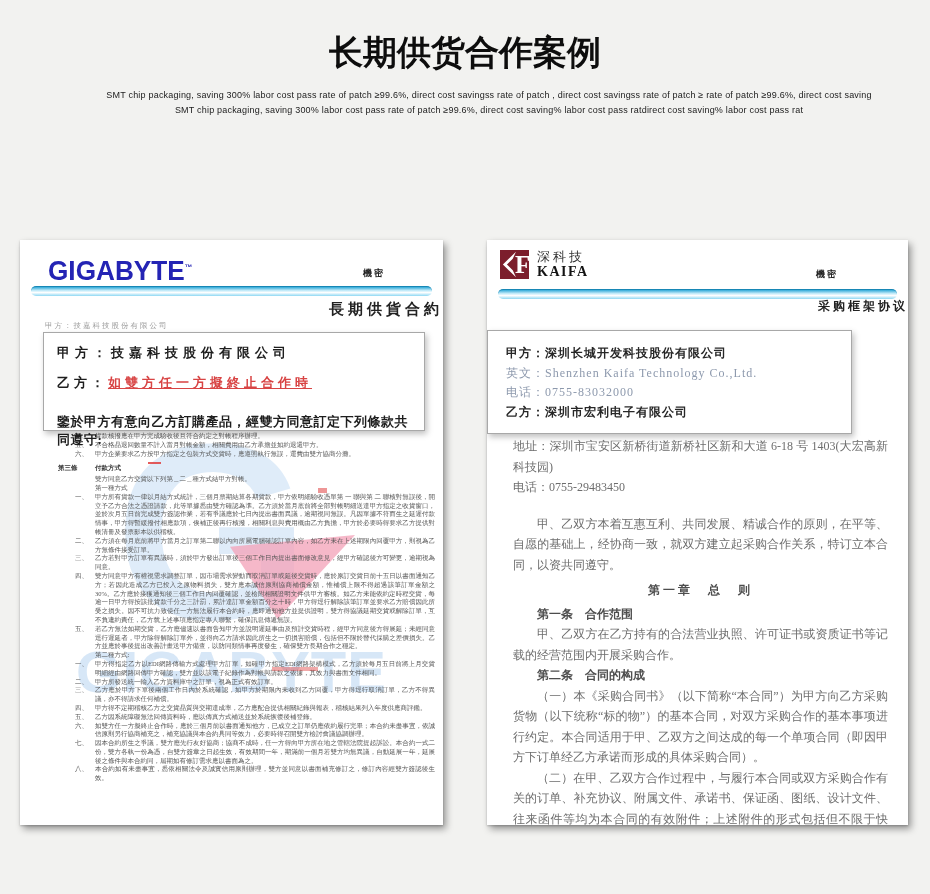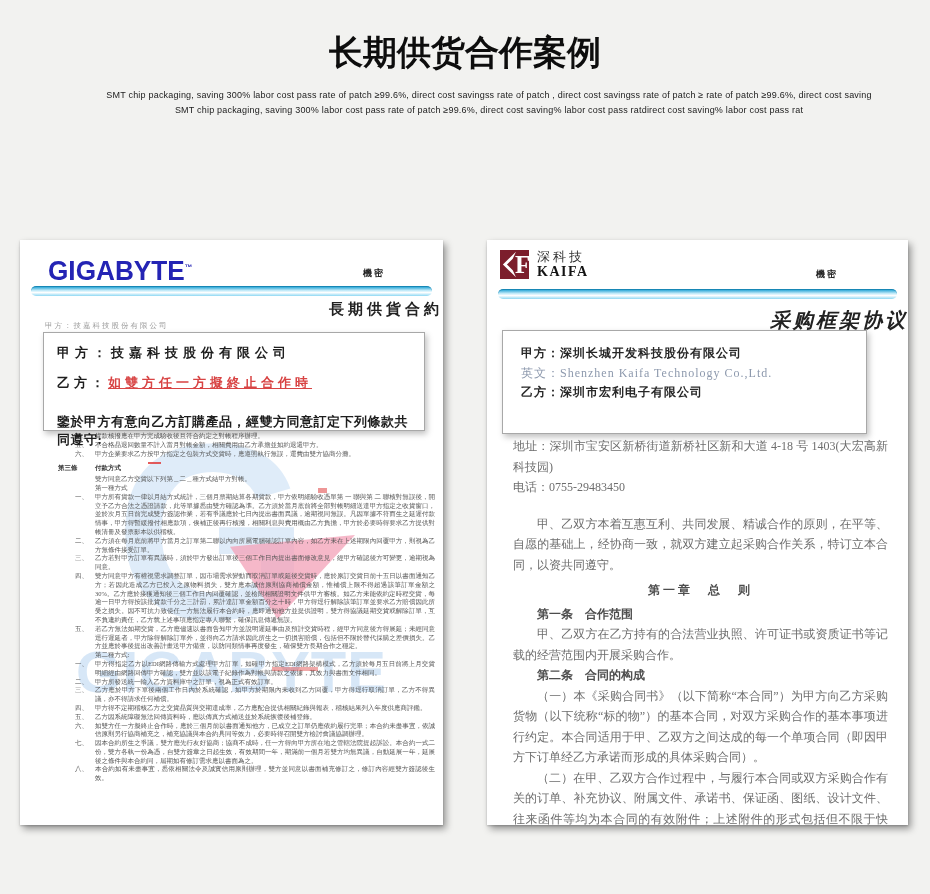--- a/index.html
+++ b/index.html
@@ -28,21 +28,21 @@
 
   .gloss{position:absolute;left:11px;right:11px;height:9px;border-radius:5px;z-index:4;
          background:linear-gradient(180deg,#2fa9d8 0%,#bfe9f8 38%,#ffffff 62%,#8ed8f3 100%);
          border-top:1px solid #1787b5;}
   .page-left .gloss{top:46px;}
   .page-right .gloss{top:49px;}
 
   .doc-title{position:absolute;left:0;width:100%;text-align:right;z-index:4;
              font-family:"Liberation Serif",serif;font-weight:700;color:#222;}
   .page-left .doc-title{top:60px;font-size:15px;letter-spacing:4px;}
-  .page-right .doc-title{top:67px;font-size:20px;letter-spacing:3px;font-style:italic;}
+  .page-right .doc-title{top:58px;font-size:12px;letter-spacing:3px;}
 
   
   .gb-logo{position:absolute;top:16px;left:28px;font-size:27px;font-weight:900;color:#2424b4;
            letter-spacing:0;z-index:4;transform:scaleX(.97);transform-origin:left;}
   .gb-logo .tm{font-size:8px;vertical-align:super;font-weight:700;}
 
   .faint-line{position:absolute;top:81px;left:25px;font-size:7.5px;color:#9a9a9a;z-index:1;
               font-family:"Liberation Serif",serif;letter-spacing:2px;filter:blur(.4px);}
 
   
@@ -78,21 +78,21 @@
   .red2{left:298px;top:248px;width:9px;height:5px;opacity:.55;}
   .red3{left:252px;top:427px;width:46px;height:4px;opacity:.45;}
 
   
   .kf-row{position:absolute;top:10px;left:13px;display:flex;gap:8px;align-items:center;z-index:4;}
   .kf-logo{width:29px;height:29px;display:block;}
   .kf-cn{font-size:13px;color:#333;letter-spacing:3px;line-height:14px;}
   .kf-en{font-family:"Liberation Serif",serif;font-weight:700;font-size:14px;letter-spacing:1.5px;
          color:#141414;line-height:15px;}
 
-  .page-right .callout{left:15px;top:90px;width:345px;height:89px;padding:13px 0 0 18px;}
+  .page-right .callout{left:0;top:90px;width:345px;height:89px;padding:13px 0 0 18px;}
   .kf-box-row{font-size:12px;line-height:19.5px;letter-spacing:1px;}
   .kf-box-row.dark{color:#272727;font-weight:700;}
   .kf-box-row.faint{color:#8d99ad;filter:blur(.5px);}
 
   .kf-body{position:absolute;left:26px;right:20px;top:196px;z-index:1;
            font-family:"Liberation Serif",serif;font-size:12px;line-height:20.5px;
            color:#6d6d6d;filter:blur(.5px);text-align:justify;}
   .kf-body p{margin:0;}
   .kf-body p.para{text-indent:2em;}
   .kf-body p.gap-top{margin-top:16px;}
@@ -253,27 +253,28 @@
     <div class="gloss"></div>
     <div class="doc-title">采购框架协议</div>
 
     <div class="callout">
 
         <div class="kf-box-row dark">甲方：深圳长城开发科技股份有限公司</div>
 
         <div class="kf-box-row faint">英文：Shenzhen Kaifa Technology Co.,Ltd.</div>
 
 
+        <div class="kf-box-row faint">电话：0755-83032000</div>
 
         <div class="kf-box-row dark">乙方：深圳市宏利电子有限公司</div>
       </div>
 
     <div class="kf-body">
 
-        <p class="addr">地址：深圳市宝安区新桥街道新桥社区新和大道 4-18 号 1403(大宏高新科技园)</p>
+        <p class="addr">地址：深圳市宝安区新桥街道新桥社区新和大道 6-18 号 1403(大宏高新科技园)</p>
 
         <p class="addr">电话：0755-29483450</p>
 
         <p class="para gap-top">甲、乙双方本着互惠互利、共同发展、精诚合作的原则，在平等、自愿的基础上，经协商一致，就双方建立起采购合作关系，特订立本合同，以资共同遵守。</p>
 
         <p class="chapter">第一章　总　则</p>
 
         <p class="section">第一条　合作范围</p>
 
         <p class="para">甲、乙双方在乙方持有的合法营业执照、许可证书或资质证书等记载的经营范围内开展采购合作。</p>

